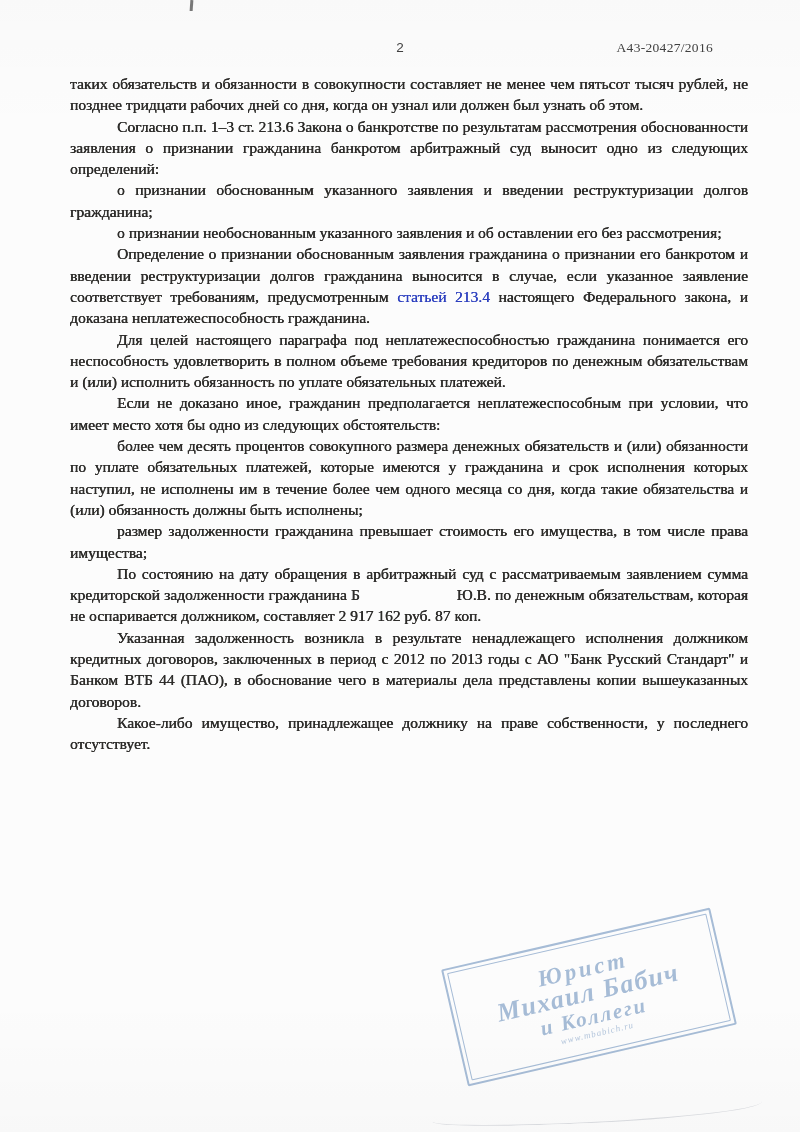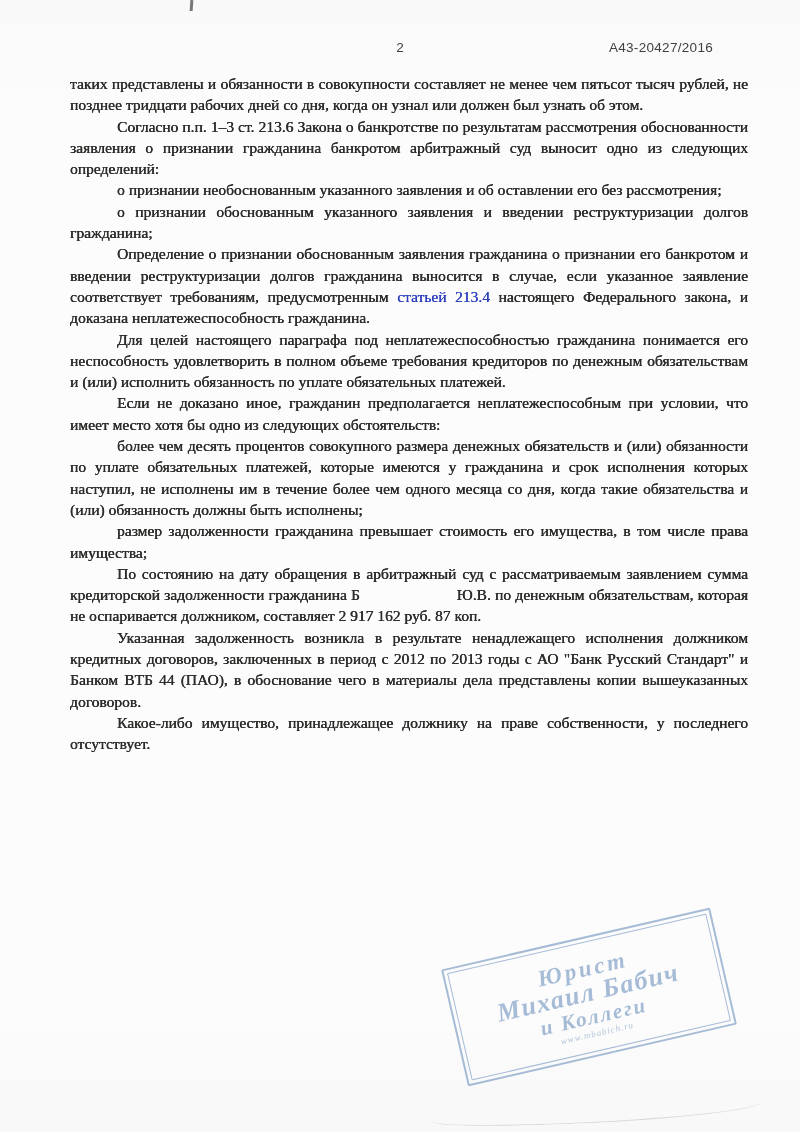--- a/index.html
+++ b/index.html
@@ -28,20 +28,21 @@
     position:absolute;left:0;top:40px;width:100%;height:18px;
     font-family:"Liberation Sans", sans-serif;
     font-size:13.5px;color:#3f3f3f;
   }
   .page-number{
     position:absolute;left:0;right:0;text-align:center;
   }
   .case-number{
     position:absolute;top:0;right:87px;
     letter-spacing:.3px;
+    font-family:Liberation Serif, serif;
   }
   .doc-body{
     position:absolute;left:70px;top:73px;width:678px;
     font-size:15.5px;line-height:21.3px;
     color:var(--text-color);
     text-align:justify;
     text-shadow:0.3px 0 0 currentColor, 0 0 0.5px rgba(46,45,43,.55);
   }
   .doc-body p{margin:0;padding:0;}
   .doc-body p.indent{text-indent:47px;}
@@ -97,24 +98,24 @@
 <div class="page">
 
   <div class="artifact-top"></div>
 
   <div class="page-header">
     <span class="page-number">2</span>
     <span class="case-number">А43-20427/2016</span>
   </div>
 
   <div class="doc-body" id="doc-body">
-      <p class="para">таких представлены и обязанности в совокупности составляет не менее чем пятьсот тысяч рублей, не позднее тридцати рабочих дней со дня, когда он узнал или должен был узнать об этом.</p>
+      <p class="para">таких обязательств и обязанности в совокупности составляет не менее чем пятьсот тысяч рублей, не позднее тридцати рабочих дней со дня, когда он узнал или должен был узнать об этом.</p>
       <p class="para indent">Согласно п.п. 1–3 ст. 213.6 Закона о банкротстве по результатам рассмотрения обоснованности заявления о признании гражданина банкротом арбитражный суд выносит одно из следующих определений:</p>
+      <p class="para indent">о признании обоснованным указанного заявления и введении реструктуризации долгов гражданина;</p>
       <p class="para indent">о признании необоснованным указанного заявления и об оставлении его без рассмотрения;</p>
-      <p class="para indent">о признании обоснованным указанного заявления и введении реструктуризации долгов гражданина;</p>
       <p class="para indent"><span>Определение о признании обоснованным заявления гражданина о признании его банкротом и введении реструктуризации долгов гражданина выносится в случае, если указанное заявление соответствует требованиям, предусмотренным </span><a class="doc-link">статьей 213.4</a><span> настоящего Федерального закона, и доказана неплатежеспособность гражданина.</span></p>
       <p class="para indent">Для целей настоящего параграфа под неплатежеспособностью гражданина понимается его неспособность удовлетворить в полном объеме требования кредиторов по денежным обязательствам и (или) исполнить обязанность по уплате обязательных платежей.</p>
       <p class="para indent">Если не доказано иное, гражданин предполагается неплатежеспособным при условии, что имеет место хотя бы одно из следующих обстоятельств:</p>
       <p class="para indent">более чем десять процентов совокупного размера денежных обязательств и (или) обязанности по уплате обязательных платежей, которые имеются у гражданина и срок исполнения которых наступил, не исполнены им в течение более чем одного месяца со дня, когда такие обязательства и (или) обязанность должны быть исполнены;</p>
       <p class="para indent">размер задолженности гражданина превышает стоимость его имущества, в том числе права имущества;</p>
       <p class="para indent">По состоянию на дату обращения в арбитражный суд с рассматриваемым заявлением сумма кредиторской задолженности гражданина Б&nbsp;&nbsp;&nbsp;&nbsp;&nbsp;&nbsp;&nbsp;&nbsp;&nbsp;&nbsp;&nbsp;&nbsp;&nbsp;&nbsp;&nbsp;&nbsp;&nbsp;&nbsp;&nbsp;&nbsp;&nbsp;&nbsp; Ю.В. по денежным обязательствам, которая не оспаривается должником, составляет 2&nbsp;917&nbsp;162 руб. 87 коп.</p>
       <p class="para indent">Указанная задолженность возникла в результате ненадлежащего исполнения должником кредитных договоров, заключенных в период с 2012 по 2013 годы с АО "Банк Русский Стандарт" и Банком ВТБ 44 (ПАО), в обоснование чего в материалы дела представлены копии вышеуказанных договоров.</p>
       <p class="para indent">Какое-либо имущество, принадлежащее должнику на праве собственности, у последнего отсутствует.</p>
     </div>
 

